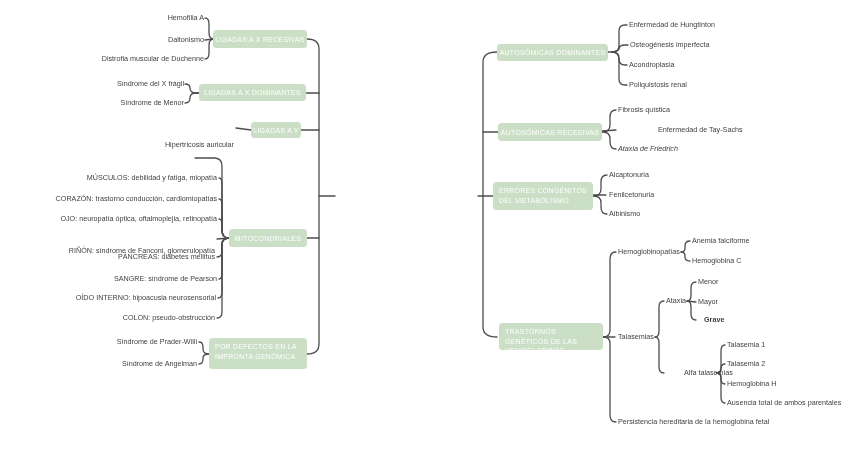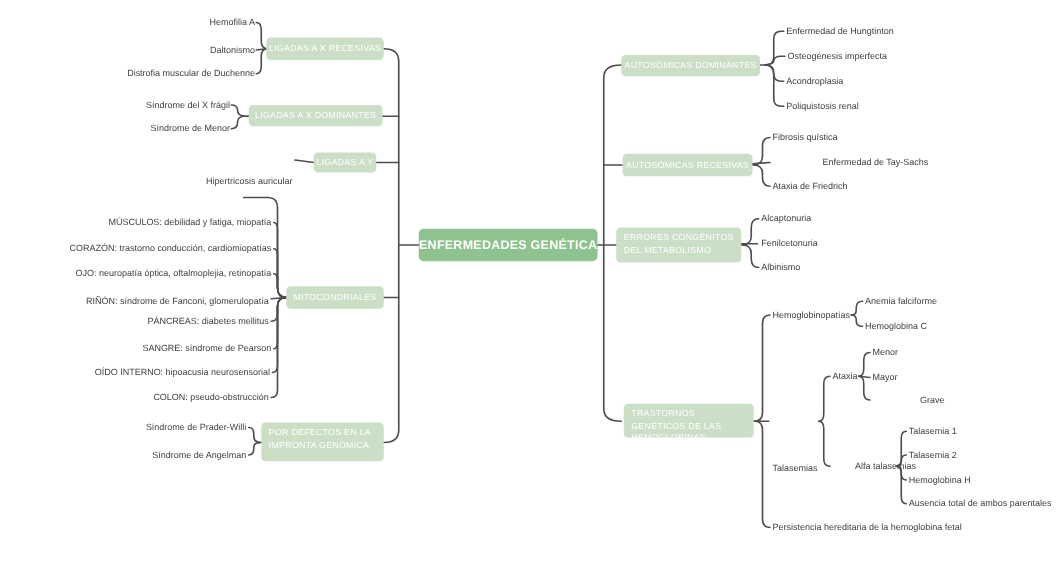--- a/index.html
+++ b/index.html
@@ -86,41 +86,40 @@
       <path d="M 687 301 L 696 302"></path>
       <path d="M 687 301 Q 691 301 691 307 V 314 Q 691 320 696 320"></path>
 
       <path d="M 717 373 Q 721 373 721 367 V 351 Q 721 345 725 345"></path>
       <path d="M 717 373 Q 721 373 721 369 V 369 Q 721 364 725 364"></path>
       <path d="M 717 373 Q 721 373 721 377 V 379 Q 721 384 725 384"></path>
       <path d="M 717 373 Q 721 373 721 379 V 397 Q 721 403 725 403"></path>
     </g>
   </svg>
 
-  <div class="box central" style="left:335px;top:183px;width:143px;height:26px;">ENFERMEDADES GENÉTICA</div>
 
   <div class="box" style="left:213px;top:30px;width:94px;height:18px;">LIGADAS A X RECESIVAS</div>
   <div class="box" style="left:199px;top:84px;width:107px;height:17px;">LIGADAS A X DOMINANTES</div>
   <div class="box" style="left:251px;top:122px;width:50px;height:16px;">LIGADAS A Y</div>
   <div class="box" style="left:229px;top:229px;width:78px;height:18px;">MITOCONDRIALES</div>
   <div class="box ml" style="left:209px;top:338px;width:98px;height:31px;">
     <span>POR DEFECTOS EN LA</span>
     <span>IMPRONTA GENÓMICA</span>
   </div>
 
   <div class="lbl r" style="right:644px;top:18px;">Hemofilia A</div>
   <div class="lbl r" style="right:644px;top:40px;">Daltonismo</div>
   <div class="lbl r" style="right:644px;top:59px;">Distrofia muscular de Duchenne</div>
   <div class="lbl r" style="right:664px;top:84px;">Síndrome del X frágil</div>
   <div class="lbl r" style="right:664px;top:103px;">Síndrome de Menor</div>
   <div class="lbl r" style="right:614px;top:128px;margin-top:17px;">Hipertricosis auricular</div>
   <div class="lbl r" style="right:631px;top:178px;">MÚSCULOS: debilidad y fatiga, miopatía</div>
   <div class="lbl r" style="right:631px;top:199px;">CORAZÓN: trastorno conducción, cardiomiopatías</div>
   <div class="lbl r" style="right:631px;top:219px;">OJO: neuropatía óptica, oftalmoplejia, retinopatía</div>
-  <div class="lbl r" style="right:633px;top:241px;padding-left:28px;">RIÑÓN: síndrome de Fanconi, glomerulopatía</div>
+  <div class="lbl r" style="right:633px;top:251px;padding-left:28px;">RIÑÓN: síndrome de Fanconi, glomerulopatía</div>
   <div class="lbl r" style="right:633px;top:257px;">PÁNCREAS: diabetes mellitus</div>
   <div class="lbl r" style="right:631px;top:279px;">SANGRE: síndrome de Pearson</div>
   <div class="lbl r" style="right:632px;top:298px;">OÍDO INTERNO: hipoacusia neurosensorial</div>
   <div class="lbl r" style="right:633px;top:318px;padding-left:43px;">COLON: pseudo-obstrucción</div>
   <div class="lbl r" style="right:651px;top:342px;">Síndrome de Prader-Willi</div>
   <div class="lbl r" style="right:651px;top:364px;">Síndrome de Angelman</div>
 
   <div class="box" style="left:497px;top:44px;width:111px;height:17px;">AUTOSÓMICAS DOMINANTES</div>
   <div class="box" style="left:498px;top:123px;width:104px;height:18px;">AUTOSÓMICAS RECESIVAS</div>
   <div class="box ml" style="left:493px;top:182px;width:100px;height:28px;">
@@ -132,32 +131,32 @@
     <span>GENÉTICOS DE LAS</span>
     <span>HEMOGLOBINAS</span>
   </div>
 
   <div class="lbl" style="left:629px;top:25px;">Enfermedad de Hungtinton</div>
   <div class="lbl" style="left:630px;top:45px;">Osteogénesis imperfecta</div>
   <div class="lbl" style="left:629px;top:65px;">Acondroplasia</div>
   <div class="lbl" style="left:629px;top:85px;">Poliquistosis renal</div>
   <div class="lbl" style="left:618px;top:110px;">Fibrosis quística</div>
   <div class="lbl" style="left:618px;top:130px;margin-left:40px;">Enfermedad de Tay-Sachs</div>
-  <div class="lbl" style="left:618px;top:149px;">Ataxia de Friedrich</div>
+  <div class="lbl" style="left:618px;top:149px;font-style:italic;">Ataxia de Friedrich</div>
   <div class="lbl" style="left:609px;top:175px;">Alcaptonuria</div>
   <div class="lbl" style="left:609px;top:195px;">Fenilcetonuria</div>
   <div class="lbl" style="left:609px;top:214px;">Albinismo</div>
   <div class="lbl" style="left:618px;top:252px;">Hemoglobinopatías</div>
-  <div class="lbl" style="left:618px;top:337px;margin-top:38px;">Talasemias</div>
+  <div class="lbl" style="left:618px;top:337px;">Talasemias</div>
   <div class="lbl" style="left:618px;top:422px;">Persistencia hereditaria de la hemoglobina fetal</div>
   <div class="lbl" style="left:692px;top:241px;">Anemia falciforme</div>
   <div class="lbl" style="left:692px;top:261px;">Hemoglobina C</div>
   <div class="lbl" style="left:666px;top:301px;">Ataxia</div>
   <div class="lbl" style="left:666px;top:373px;margin-left:18px;">Alfa talasemias</div>
   <div class="lbl" style="left:698px;top:282px;">Menor</div>
   <div class="lbl" style="left:698px;top:302px;">Mayor</div>
-  <div class="lbl" style="left:736px;top:320px;">Grave</div>
+  <div class="lbl" style="left:704px;top:320px;font-weight:bold;">Grave</div>
   <div class="lbl" style="left:727px;top:345px;">Talasemia 1</div>
   <div class="lbl" style="left:727px;top:364px;">Talasemia 2</div>
   <div class="lbl" style="left:727px;top:384px;">Hemoglobina H</div>
   <div class="lbl" style="left:727px;top:403px;">Ausencia total de ambos parentales</div>
 
 </div>
 
 </body></html>

